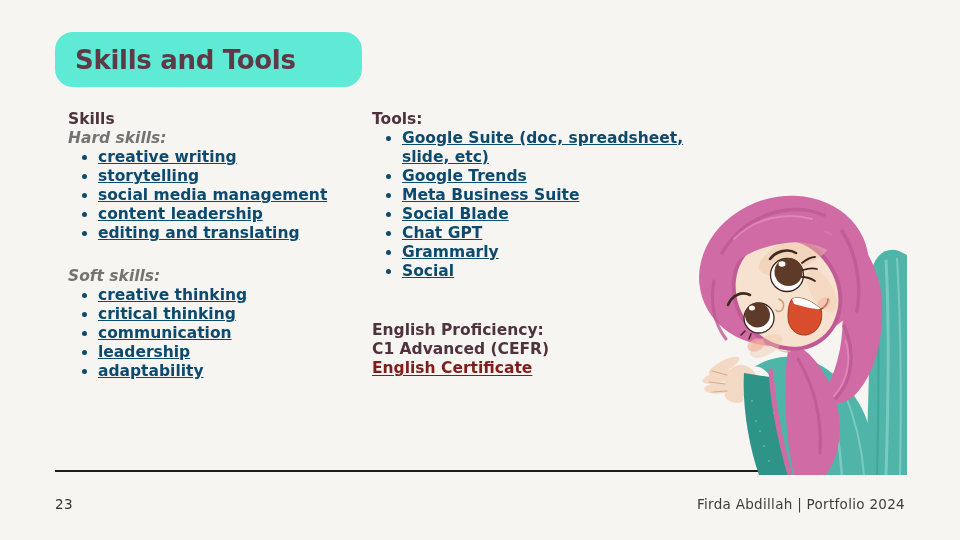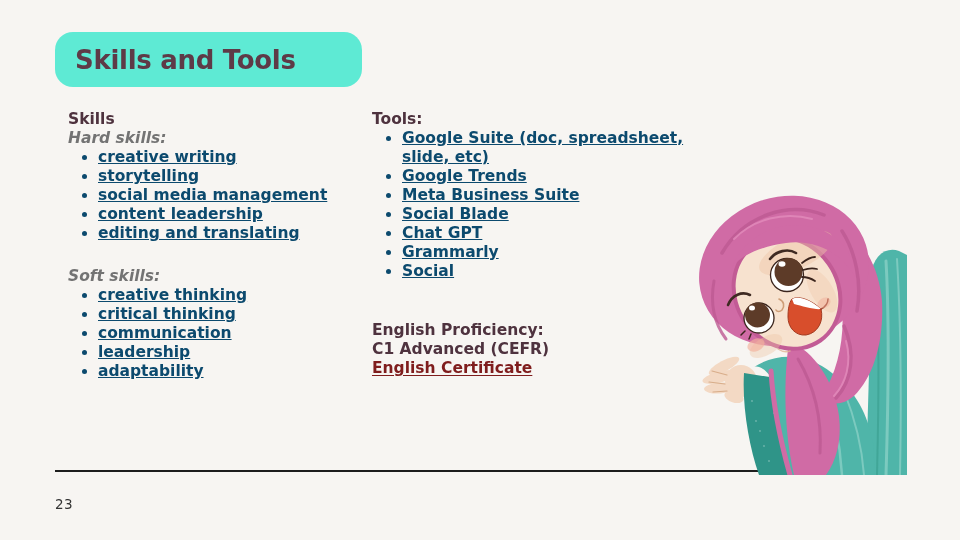--- a/index.html
+++ b/index.html
@@ -114,20 +114,21 @@
     </ul>
     <div class="english-block">
       <div>English Proficiency:</div>
       <div>C1 Advanced (CEFR)</div>
       <div><a href="#" class="cert-link">English Certificate</a></div>
     </div>
   </div>
 
   <div class="footer-line"></div>
   <div class="page-number">23</div>
+  <div class="footer-credit">Firda Abdillah | Portfolio 2024</div>
 
   <svg class="illustration" viewBox="0 0 216 284" xmlns="http://www.w3.org/2000/svg" aria-hidden="true">
 
     <g>
       <path d="M 178,78 C 182,62 194,56 205,60 L 213,64 L 213,284 L 172,284 Z" fill="#4fb5a9"></path>
       <path d="M 192,70 C 196,140 194,220 192,284" stroke="#7ccabf" stroke-width="3" fill="none" stroke-linecap="round"></path>
       <path d="M 203,68 C 208,150 207,230 206,284" stroke="#7ccabf" stroke-width="2" fill="none" stroke-linecap="round"></path>
       <path d="M 183,92 C 186,170 184,240 183,284" stroke="#3da294" stroke-width="2" fill="none" stroke-linecap="round" opacity="0.8"></path>
     </g>
 

